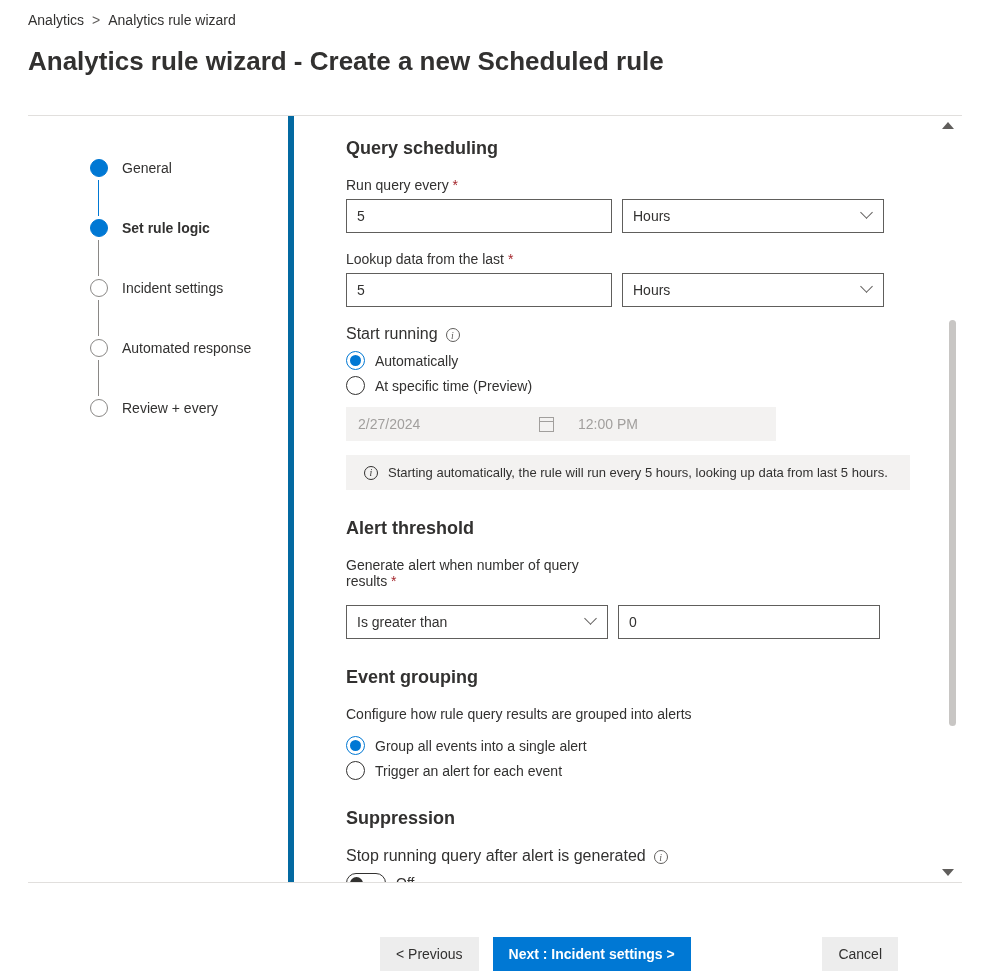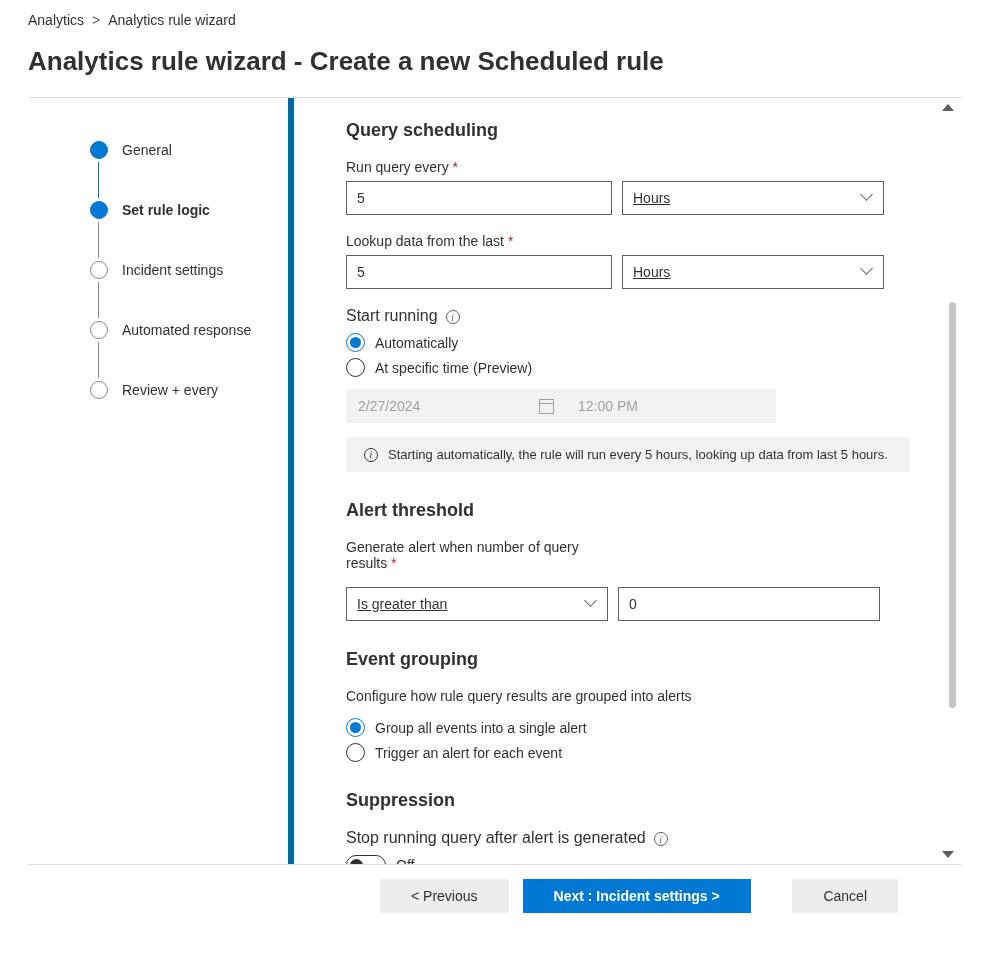--- a/index.html
+++ b/index.html
@@ -8,21 +8,21 @@
     font-family: "Segoe UI", "Segoe UI Web", -apple-system, sans-serif;
     font-size: 14px;
     color: #323130;
     background: #fff;
     width: 986px;
   }
   .page { padding: 12px 24px 0 28px; }
   .breadcrumb { font-size: 14px; color: #323130; display: flex; align-items:center; gap:8px; margin-bottom:18px; }
   .breadcrumb .crumb-link { color:#323130; }
   .breadcrumb .sep { color:#605e5c; }
-  h1.page-title { font-size: 26px; font-weight:600; margin:0 0 20px 0; color:#323130; }
+  h1.page-title { font-size: 26px; font-weight:600; margin:0 0 38px 0; color:#323130; }
 
   .panel { border-top:1px solid #e1dfdd; display:flex; }
   .steps {
     width: 260px;
     padding: 40px 0 40px 62px;
     position: relative;
   }
   .step { display:flex; align-items:center; gap:14px; position:relative; height:24px; }
   .step-gap { height:36px; width:18px; display:flex; justify-content:center; }
   .step-gap .line { width:1px; background:#8a8886; height:100%; margin-left:-1px; }
@@ -62,21 +62,21 @@
   .label { font-size:14px; color:#323130; display:inline-block; margin-bottom:6px; }
   .req::after { content:" *"; color:#a4262c; }
   .small-label { font-size:16px; color:#323130; }
 
   .row { display:flex; gap:10px; margin-bottom:18px; }
   .text-input, .select-box, .num-input {
     height:34px; border:1px solid #605e5c; background:#fff;
     padding:0 10px; font-size:14px; display:flex; align-items:center;
   }
   .text-input { width:266px; }
-  .select-box { width:262px; justify-content:space-between; cursor:pointer;text-decoration:underline; }
+  .select-box { width:262px; justify-content:space-between; cursor:pointer; }
   .num-input { width:262px; }
   .threshold-select { width:262px; justify-content:space-between; cursor:pointer; }
   .chev {
     width:12px; height:12px; position:relative;
   }
   .chev::before {
     content:""; position:absolute; width:8px; height:8px;
     border-right:1px solid #605e5c; border-bottom:1px solid #605e5c;
     transform:rotate(45deg); top:-2px; left:1px;
   }
@@ -128,22 +128,22 @@
     width:13px; height:13px; border-radius:50%; background:#323130;
     position:absolute; top:2.5px; left:3px;
   }
 
   .footer {
     border-top:1px solid #e1dfdd; padding:14px 0 18px 0;
     display:flex; align-items:center;
   }
   .footer-inner { padding-left:352px; display:flex; gap:14px; flex:1; }
   .btn {
-    height:34px; padding:0 31px; font-size:14px; border:none; cursor:pointer;
-    display:inline-flex; align-items:center;
+    height:34px; padding:0 16px; font-size:14px; border:none; cursor:pointer;
+    display:inline-flex; align-items:center;margin-top:40px;
   }
   .btn-default { background:#ededed; color:#323130; }
   .btn-primary { background:#0078d4; color:#fff; font-weight:600; }
   .btn-cancel { background:#ededed; color:#323130; margin-right:64px; }
 </style>
 </head>
 <body>
 
 <div class="page">
   <div class="breadcrumb">

